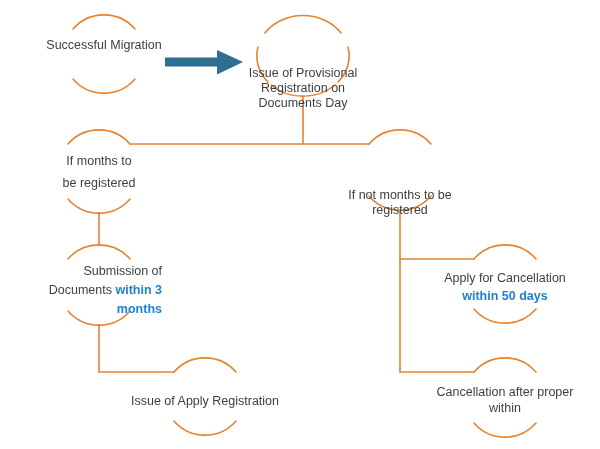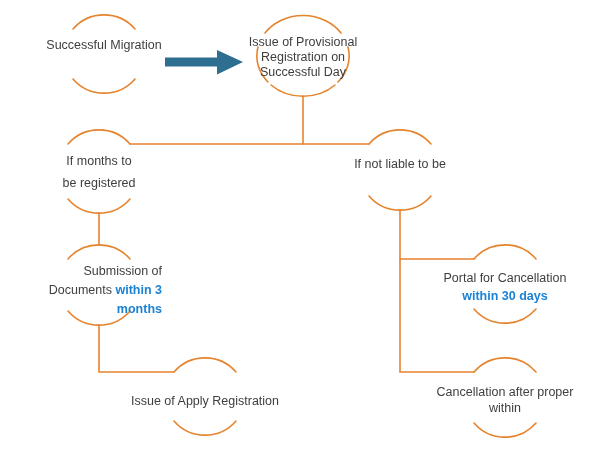--- a/index.html
+++ b/index.html
@@ -11,21 +11,21 @@
     position:relative; width:600px; height:449px; background:var(--bg); overflow:hidden;
   }
   #diagram-svg{position:absolute; left:0; top:0;}
   .arc, .conn{fill:none; stroke:var(--orange); stroke-width:1.6; stroke-linecap:round;}
   .arrow{fill:var(--arrow); stroke:none;}
   .node{
     position:absolute; color:var(--text); font-size:12.5px; text-align:center;
     line-height:17px; white-space:normal;
   }
   .lh22{line-height:22px;}
-  .lh15{line-height:15px;}
+  .lh15{line-height:15px;margin-top:31px;}
   .lh17{line-height:19px;text-align:right;}
   .lh18{line-height:18px;}
   .lh16{line-height:16px;}
   .blue{color:var(--blue); font-weight:bold;}
 </style>
 </head>
 <body>
 
 <div id="stage">
 
@@ -68,44 +68,45 @@
     <path class="arc" d="M 474 423 A 41 41 0 0 0 536 423"></path>
   </svg>
 
   <div class="node lh22" style="left:34px; top:34px; width:140px;">
     <div>Successful Migration</div>
   </div>
 
   <div class="node lh15" style="left:233px; top:35px; width:140px;">
     <div>Issue of Provisional</div>
     <div>Registration on</div>
-    <div>Successful Day</div>
+    <div>Documents Day</div>
   </div>
 
   <div class="node lh22" style="left:39px; top:150px; width:120px;">
     <div>If months to</div>
     <div>be registered</div>
   </div>
 
   <div class="node lh15" style="left:330px; top:157px; width:140px;">
-    <div>If not liable to be</div>
+    <div>If not months to be</div>
+    <div>registered</div>
   </div>
 
   <div class="node lh17" style="left:36px; top:262px; width:126px;">
     <span>Submission of Documents</span>
     <span class="blue">within 3 months</span>
   </div>
 
   <div class="node lh16" style="left:120px; top:393px; width:170px;">
     <div>Issue of Apply Registration</div>
   </div>
 
   <div class="node lh18" style="left:425px; top:269px; width:160px;">
-    <span>Portal for Cancellation</span>
-    <span class="blue">within 30 days</span>
+    <span>Apply for Cancellation</span>
+    <span class="blue">within 50 days</span>
   </div>
 
   <div class="node lh16" style="left:420px; top:384px; width:170px;">
     <div>Cancellation after proper</div>
     <div>within</div>
   </div>
 
 </div>
 
 </body></html>

